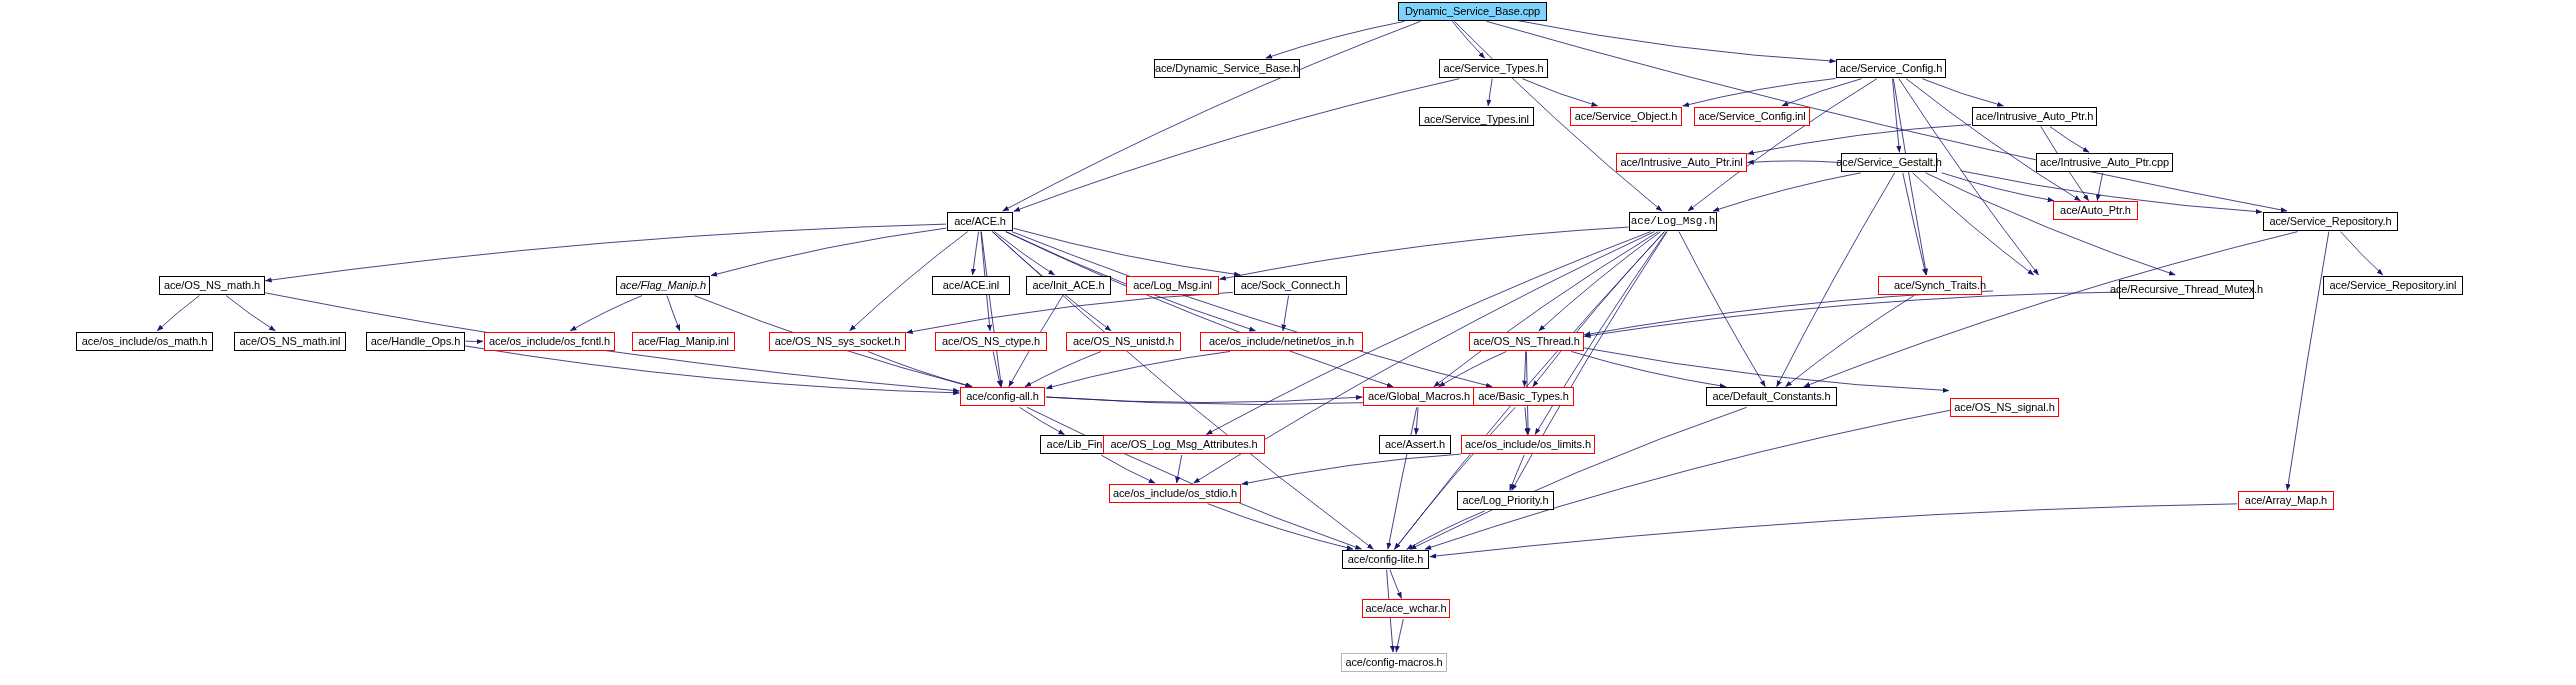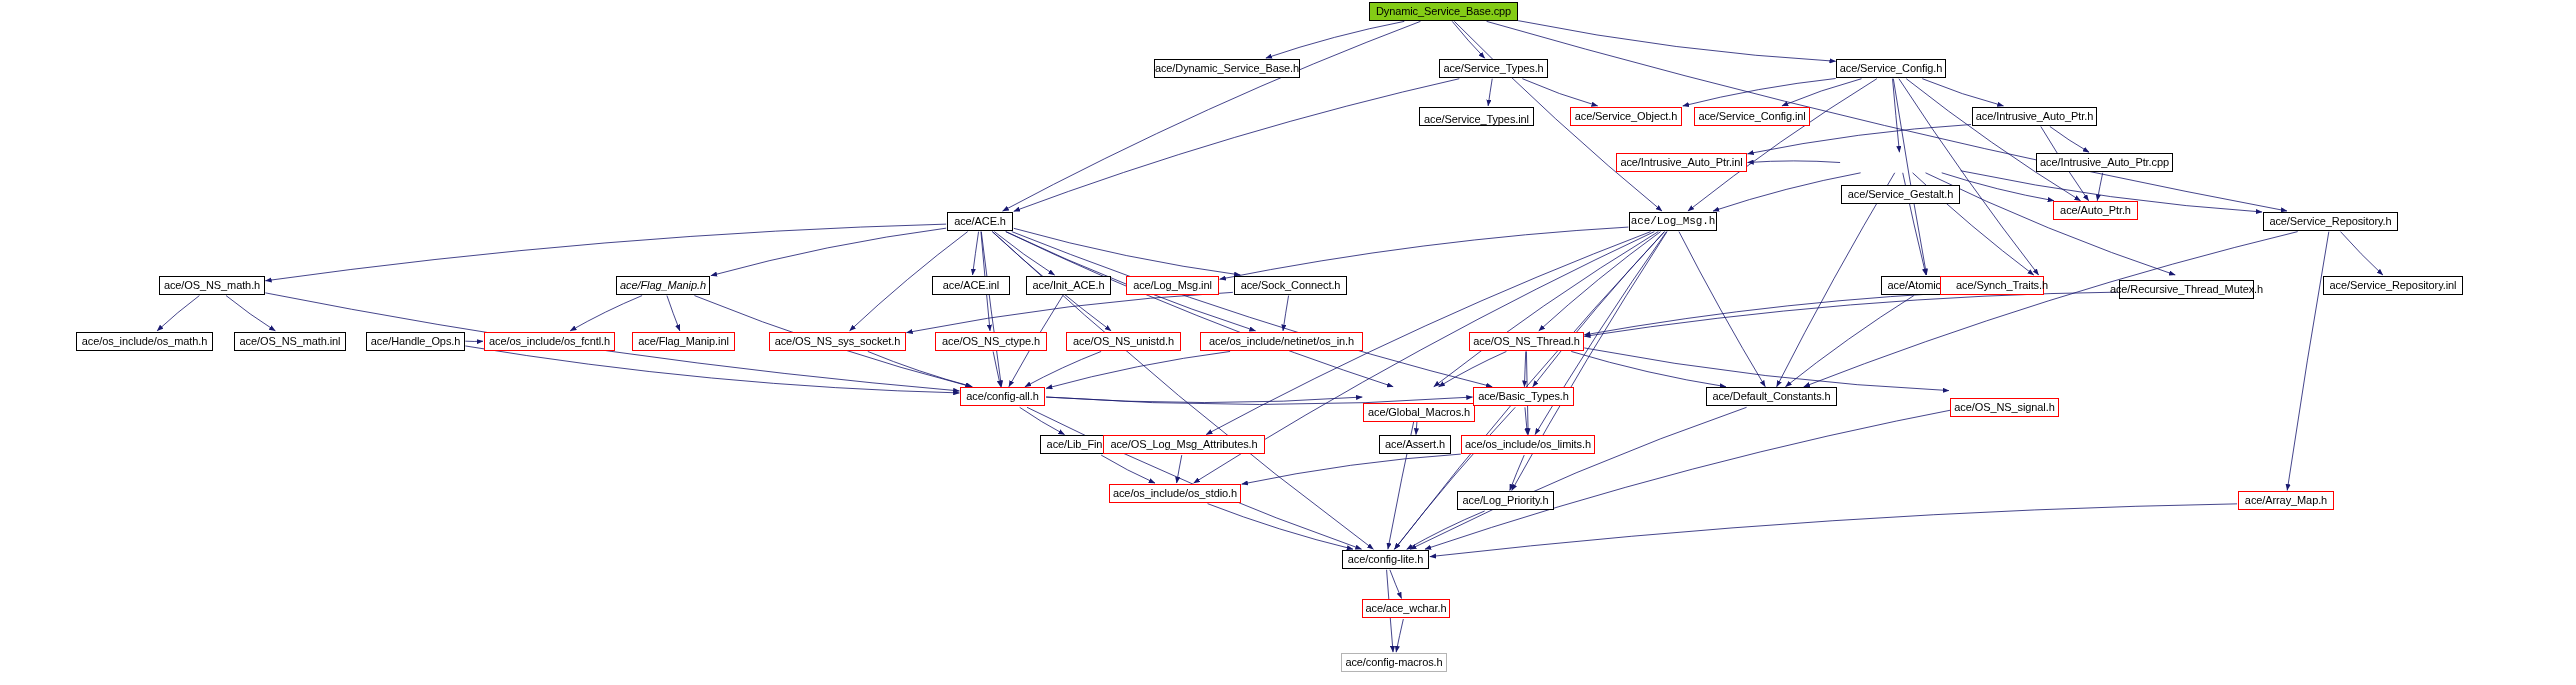--- a/index.html
+++ b/index.html
@@ -36,22 +36,23 @@
     font-size: 11px;
     line-height: 1;
     letter-spacing: -0.1px;
     height: 19px;
     z-index: 5;
   }
   .node.red {
     border: 1.1px solid #ff0000;
   }
   .node.root {
-    background: #84cc16;
+    background: #7dd3fc;
     border: 0.7px solid #000000;
+    margin-left: 29px;
   }
   .node.faint {
     border: 0.7px solid #b4b4b4;
     align-items: center;
   }
   .node-label {
     display: block;
     padding: 0 3.7px;
     pointer-events: none;
   }
@@ -188,21 +189,21 @@
       </div>
       <div class="node red" style="left: 1694px; top: 107px; width: 116px;">
         <span class="node-label">ace/Service_Config.inl</span>
       </div>
       <div class="node" style="left: 1972px; top: 107px; width: 125px;">
         <span class="node-label">ace/Intrusive_Auto_Ptr.h</span>
       </div>
       <div class="node red" style="left: 1616px; top: 153px; width: 131px;">
         <span class="node-label">ace/Intrusive_Auto_Ptr.inl</span>
       </div>
-      <div class="node" style="left: 1841px; top: 153px; width: 119px; margin-top: 32px;">
+      <div class="node" style="left: 1841px; top: 153px; width: 96px;">
         <span class="node-label">ace/Service_Gestalt.h</span>
       </div>
       <div class="node" style="left: 2036px; top: 153px; width: 137px;">
         <span class="node-label">ace/Intrusive_Auto_Ptr.cpp</span>
       </div>
       <div class="node" style="left: 947px; top: 212px; width: 66px;">
         <span class="node-label">ace/ACE.h</span>
       </div>
       <div class="node" style="left: 1629px; top: 212px; width: 88px; font-family: Liberation Mono, monospace;">
         <span class="node-label">ace/Log_Msg.h</span>
@@ -227,21 +228,21 @@
       </div>
       <div class="node red" style="left: 1126px; top: 276px; width: 93px;">
         <span class="node-label">ace/Log_Msg.inl</span>
       </div>
       <div class="node" style="left: 1234px; top: 276px; width: 113px;">
         <span class="node-label">ace/Sock_Connect.h</span>
       </div>
       <div class="node" style="left: 1881px; top: 276px; width: 96px;">
         <span class="node-label">ace/Atomic_Op.h</span>
       </div>
-      <div class="node red" style="left: 1940px; top: 276px; width: 104px; padding-left: 20px;">
+      <div class="node red" style="left: 1878px; top: 276px; width: 104px; padding-left: 20px;">
         <span class="node-label">ace/Synch_Traits.h</span>
       </div>
       <div class="node" style="left: 2119px; top: 280px; width: 135px;">
         <span class="node-label">ace/Recursive_Thread_Mutex.h</span>
       </div>
       <div class="node" style="left: 2323px; top: 276px; width: 140px;">
         <span class="node-label">ace/Service_Repository.inl</span>
       </div>
       <div class="node" style="left: 76px; top: 332px; width: 137px;">
         <span class="node-label">ace/os_include/os_math.h</span>
@@ -269,21 +270,21 @@
       </div>
       <div class="node red" style="left: 1200px; top: 332px; width: 163px;">
         <span class="node-label">ace/os_include/netinet/os_in.h</span>
       </div>
       <div class="node red" style="left: 1469px; top: 332px; width: 115px;">
         <span class="node-label">ace/OS_NS_Thread.h</span>
       </div>
       <div class="node red" style="left: 960px; top: 387px; width: 85px;">
         <span class="node-label">ace/config-all.h</span>
       </div>
-      <div class="node red" style="left: 1363px; top: 387px; width: 112px; margin-top: 16px;">
+      <div class="node red" style="left: 1363px; top: 387px; width: 112px;">
         <span class="node-label">ace/Global_Macros.h</span>
       </div>
       <div class="node red" style="left: 1473px; top: 387px; width: 101px;">
         <span class="node-label">ace/Basic_Types.h</span>
       </div>
       <div class="node" style="left: 1706px; top: 387px; width: 131px;">
         <span class="node-label">ace/Default_Constants.h</span>
       </div>
       <div class="node red" style="left: 1950px; top: 387px; width: 109px; margin-top: 11px;">
         <span class="node-label">ace/OS_NS_signal.h</span>

